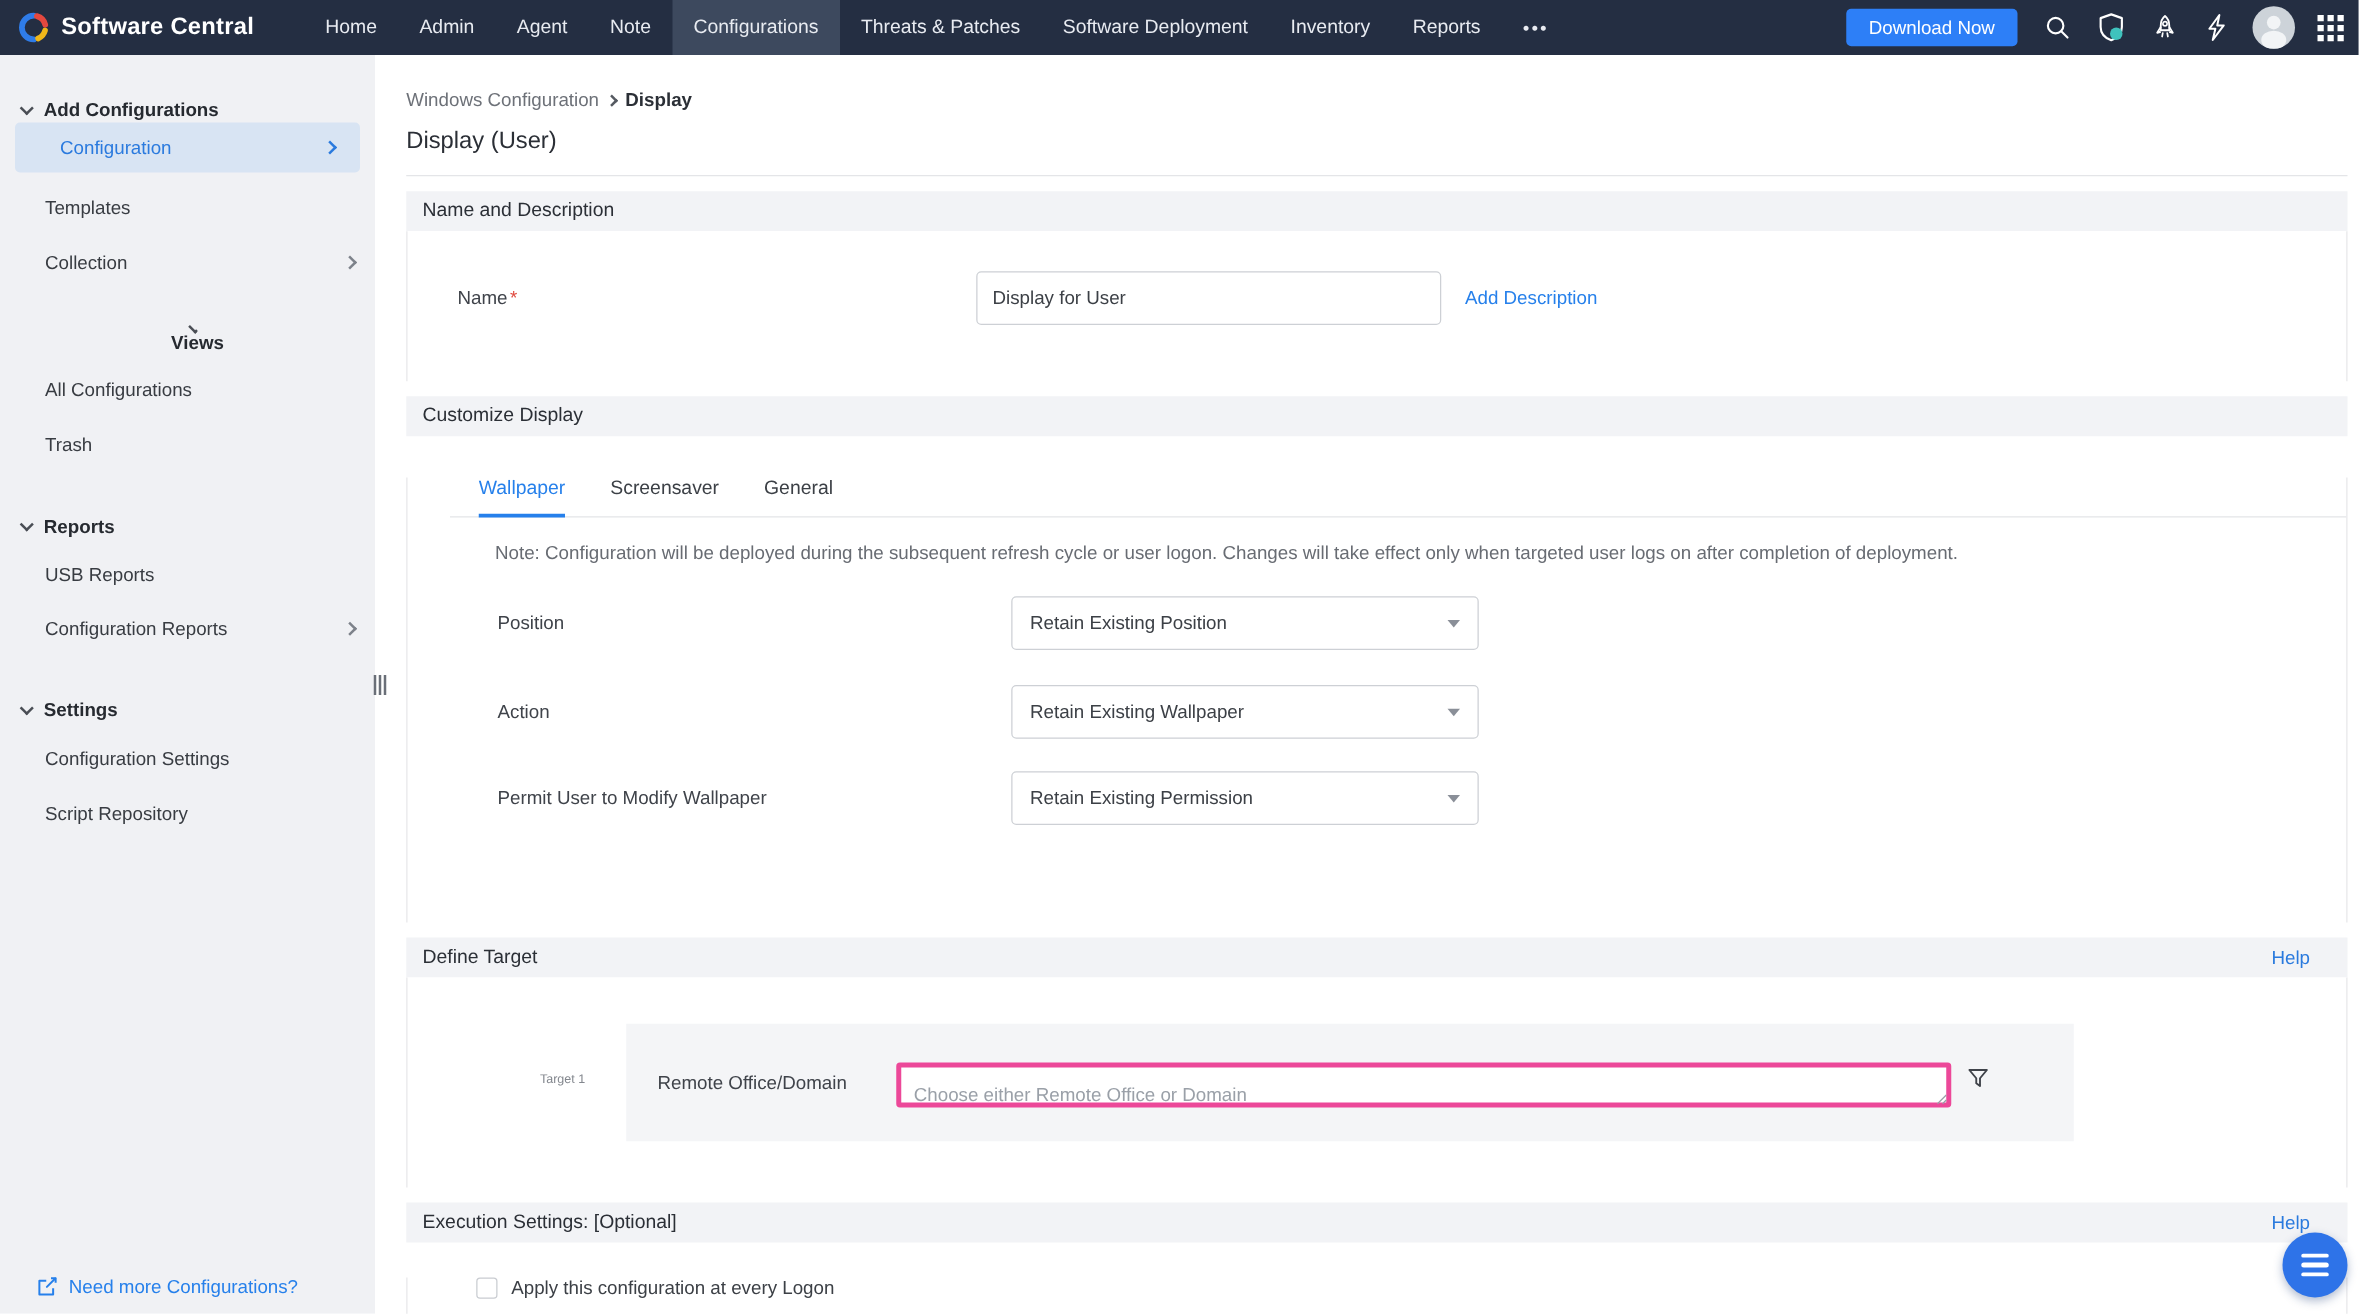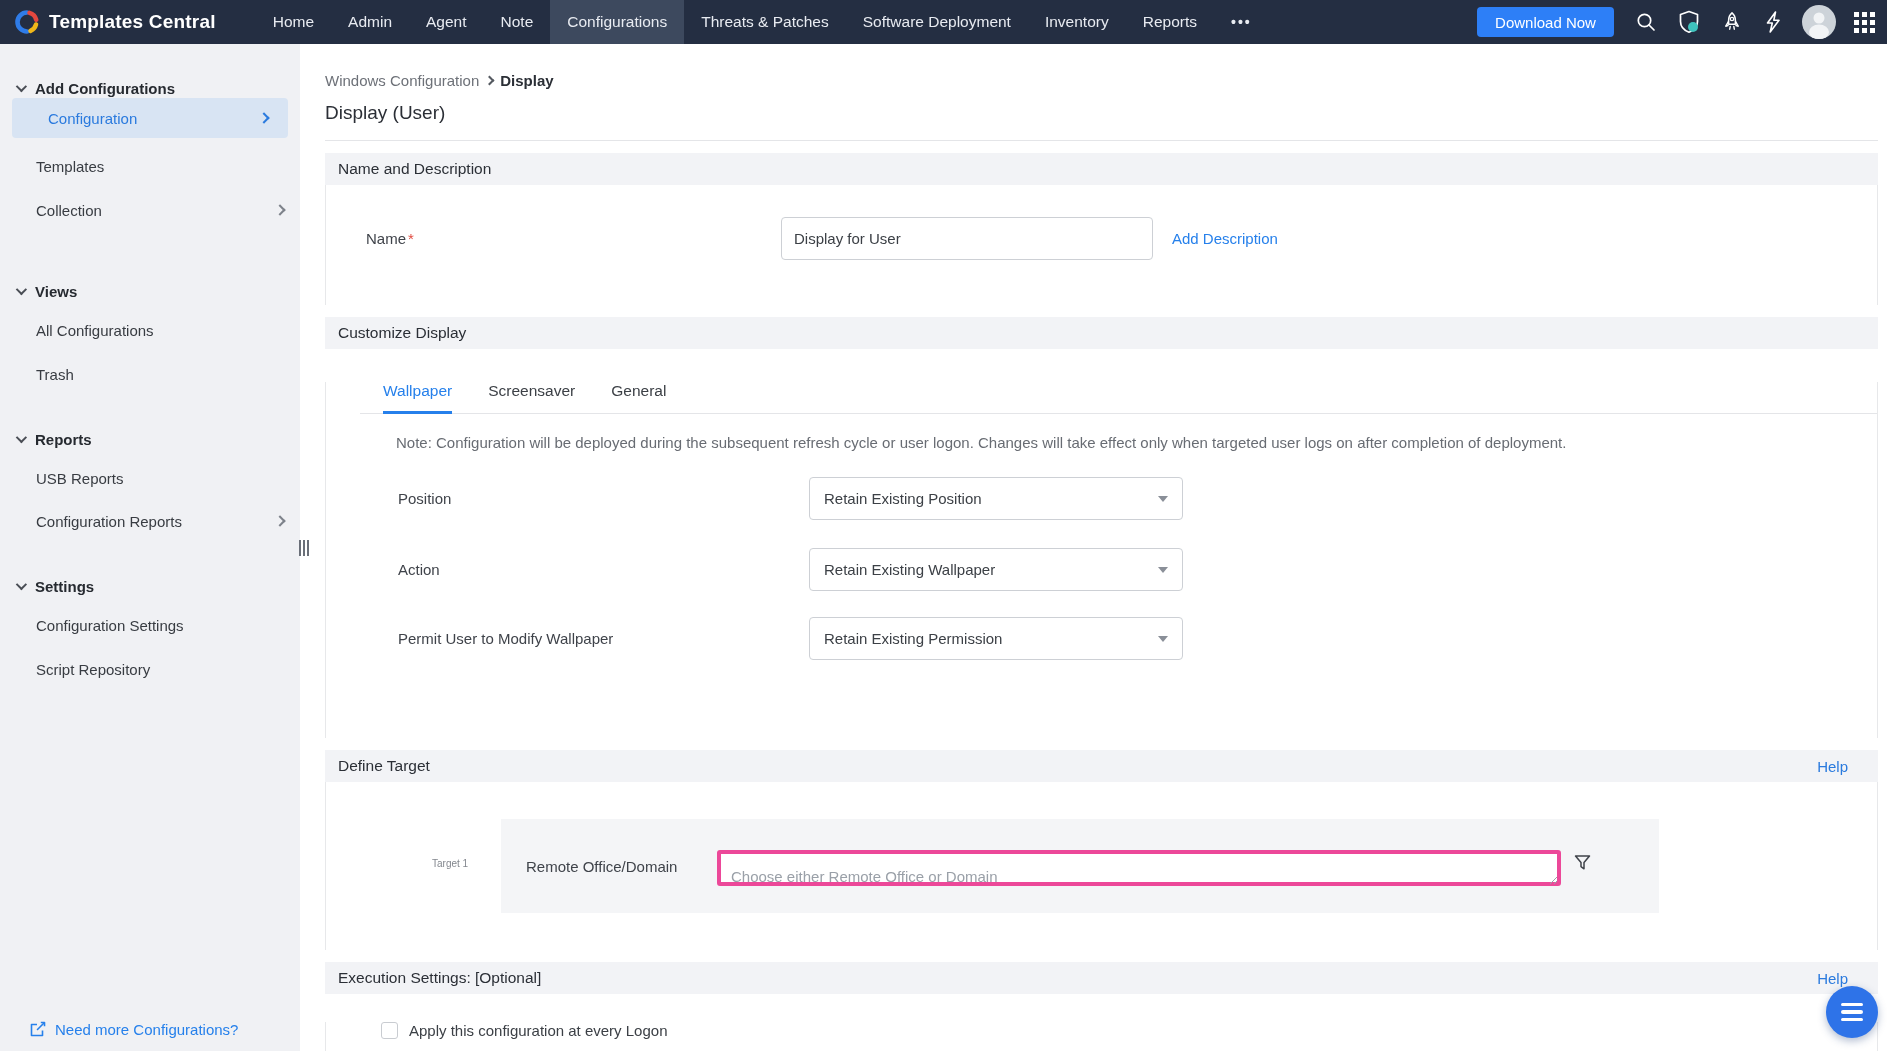--- a/index.html
+++ b/index.html
@@ -37,21 +37,21 @@
                transform:rotate(45deg) translateY(-2px); display:inline-block; }
   .chev-right { width:8px; height:8px; border-right:2px solid #7d828a; border-bottom:2px solid #7d828a;
                 transform:rotate(-45deg); display:inline-block; }
   .sb-item { height:40px; display:flex; align-items:center; padding-left:36px; padding-right:16px;
              font-size:15px; color:#383c42; cursor:pointer; position:relative; }
   .sb-item .chev-right { position:absolute; right:16px; }
   .sb-item.selected { background:#d8e4f3; border-radius:4px; margin:0 12px; 
                       color:#2a7ade; }
   .sb-item.selected .chev-right { border-color:#2a7ade; right:20px; }
   .mt10{margin-top:10px;} .mt8{margin-top:8px;} .mt4{margin-top:4px;} .mt3{margin-top:3px;}
-  .mt9{margin-top:9px;} .mt33{margin-top:51px;} .mt35{margin-top:35px;}
+  .mt9{margin-top:9px;} .mt33{margin-top:33px;flex-direction:column;} .mt35{margin-top:35px;}
   .sb-footer { position:absolute; bottom:12px; left:28px; display:flex; align-items:center; gap:8px;
                color:#2680eb; font-size:15px; cursor:pointer; }
   .resize-handle { position:absolute; left:299px; top:540px; display:flex; gap:2px; cursor:col-resize; z-index:12; }
   .resize-handle i { width:2px; height:16px; background:#6a6f78; display:block; }
 
   
   .content { position:absolute; top:44px; left:300px; width:1587px; height:1007px;
              background:#fff; padding:0 9px 0 25px; }
   .breadcrumb { margin-top:28px; font-size:15px; color:#6d7178; display:flex; align-items:center; gap:7px; }
   .breadcrumb .sep { width:7px; height:7px; border-right:2px solid #555a61; border-bottom:2px solid #555a61;
@@ -125,21 +125,21 @@
 
   <header class="navbar">
     <div class="brand">
       <span style="display:flex">
         <svg width="26" height="26" viewBox="0 0 26 26">
           <path d="M13 3.5 A9.5 9.5 0 0 0 13 22.5" fill="none" stroke="#2f7ce8" stroke-width="4.6" stroke-linecap="round"></path>
           <path d="M15.5 3.9 A9.5 9.5 0 0 1 22.2 10.8" fill="none" stroke="#e4483f" stroke-width="4.6" stroke-linecap="round"></path>
           <path d="M22 15.5 A9.5 9.5 0 0 1 16.5 21.8" fill="none" stroke="#f0b719" stroke-width="4.6" stroke-linecap="round"></path>
         </svg>
       </span>
-      <span class="brand-name">Templates Central</span>
+      <span class="brand-name">Software Central</span>
     </div>
     <nav class="nav-menu">
       <span class="nav-item">Home</span>
       <span class="nav-item">Admin</span>
       <span class="nav-item">Agent</span>
       <span class="nav-item">Note</span>
       <span class="nav-item active">Configurations</span>
       <span class="nav-item">Threats &amp; Patches</span>
       <span class="nav-item">Software Deployment</span>
       <span class="nav-item">Inventory</span>

